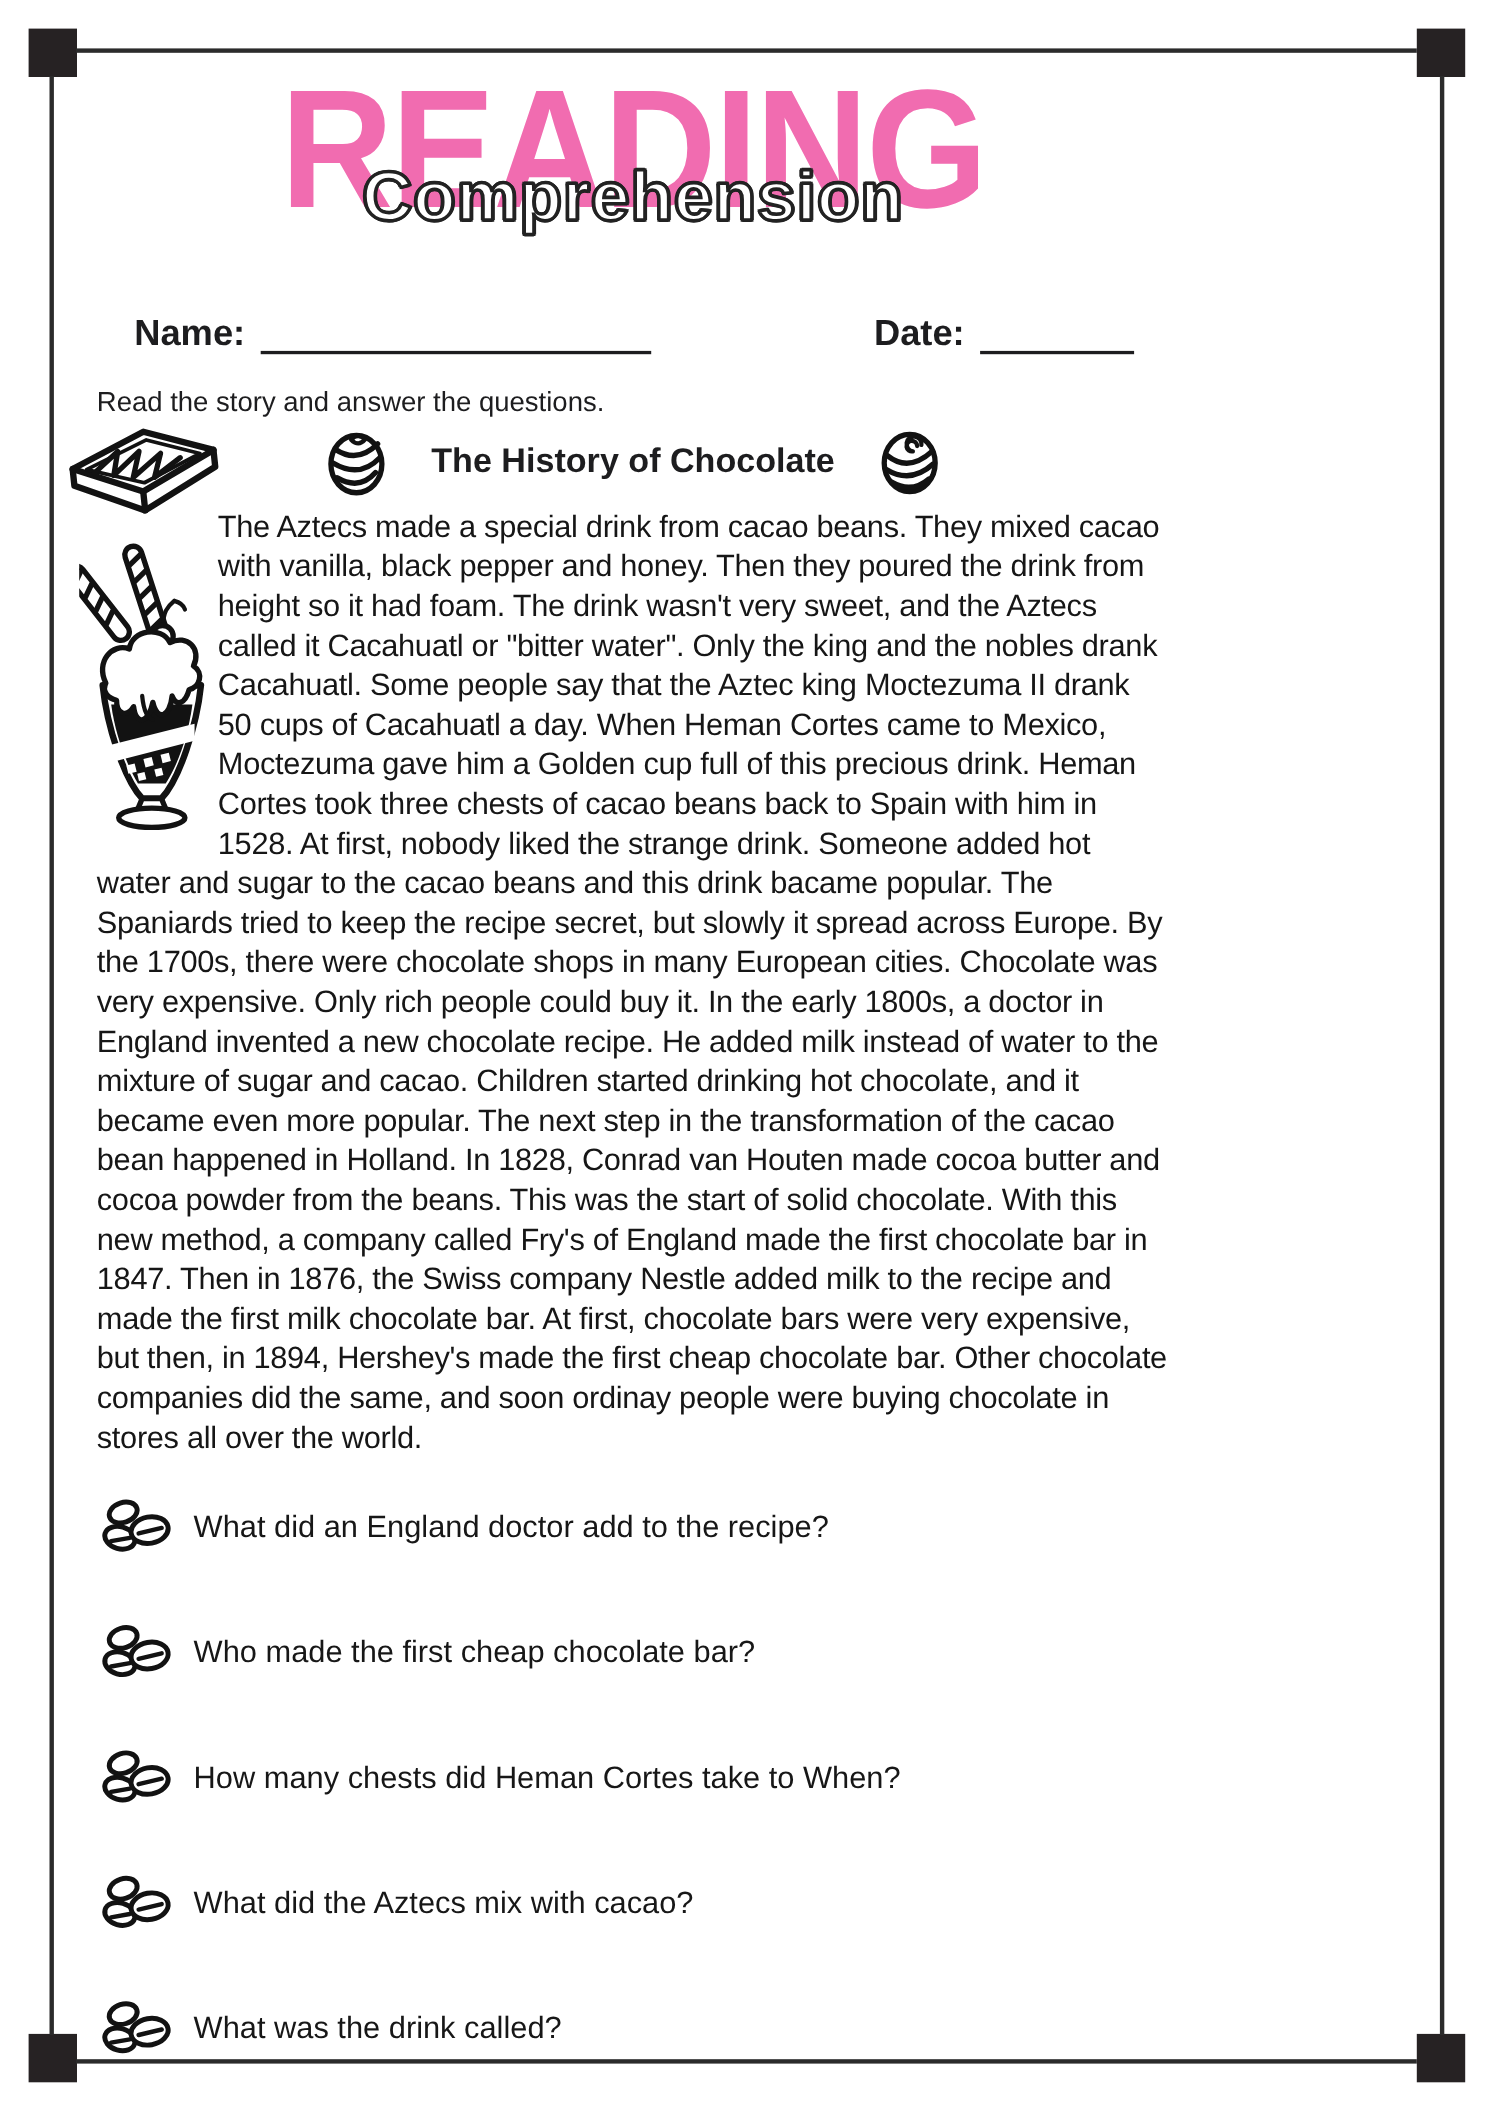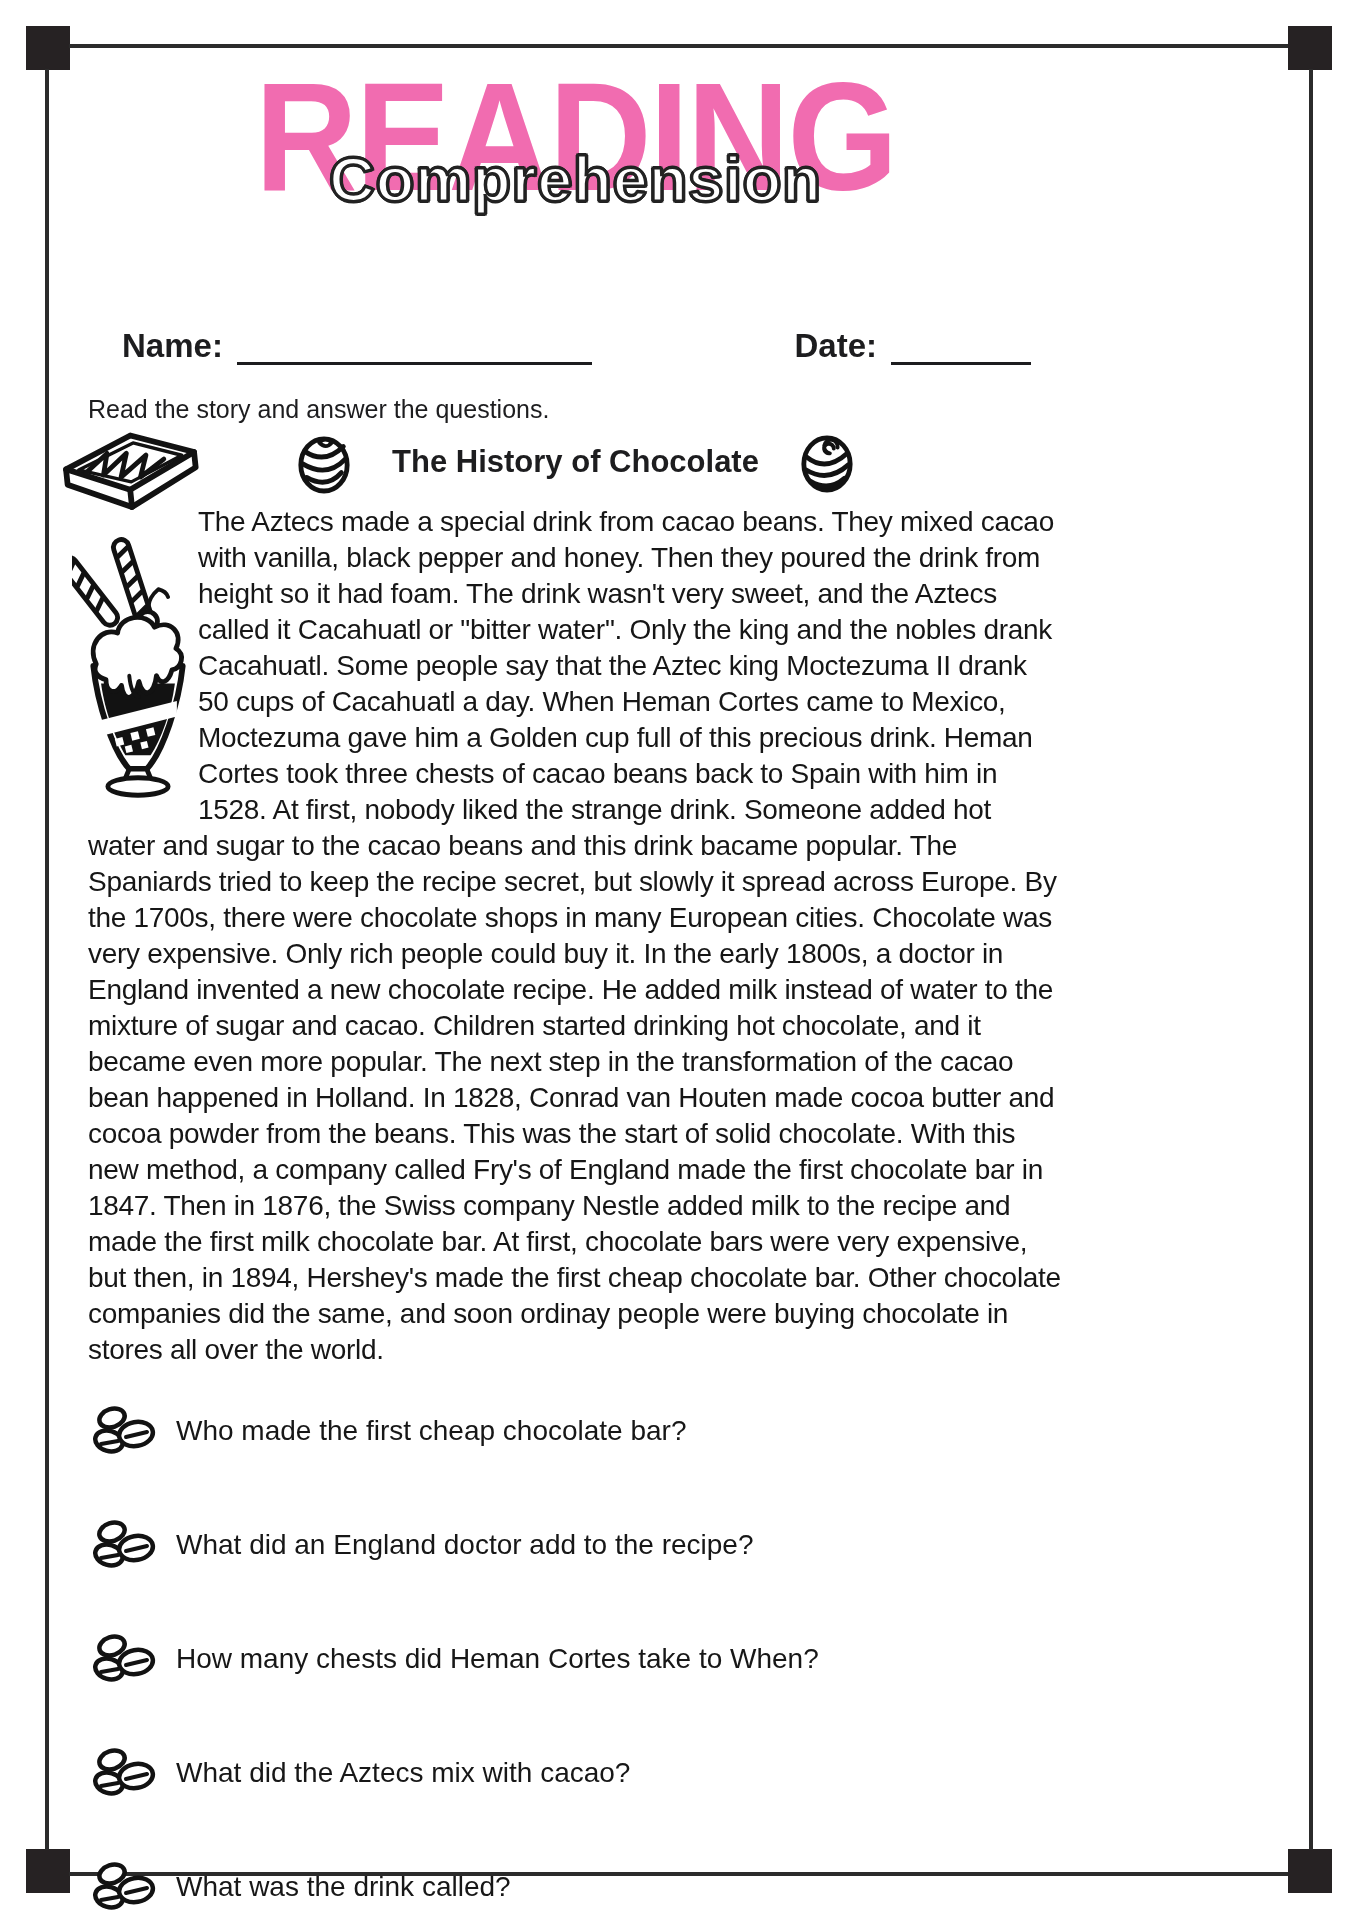--- a/index.html
+++ b/index.html
@@ -41,21 +41,21 @@
   .title-sub{
     font-size:63px;font-weight:700;letter-spacing:1px;
     color:#ffffff;margin:-54px 0 0 0;line-height:1;
     -webkit-text-stroke:3px #222222;
     text-shadow:2px 0 #222,-2px 0 #222,0 2px #222,0 -2px #222;
     position:relative;z-index:2;
   }
 
   .name-row{
     display:flex;align-items:flex-end;
-    margin-top:116px;padding:0 32px 0 34px;
+    margin-top:73px;padding:0 32px 0 34px;
     font-size:33px;font-weight:700;
   }
   .write-line{display:inline-block;border-bottom:3px solid #1d1d1f;height:36px;margin-left:14px;}
   .name-line{width:355px;}
   .date-line{width:140px;}
   .name-group{display:flex;align-items:flex-end;}
   .spacer{flex:1;}
 
   .instruction{
     text-align:left;margin:30px 0 0 0;
@@ -192,32 +192,32 @@
     <div class="questions">
 
       <div class="q-row">
         <svg class="q-icon" viewBox="0 0 64 54">
           <ellipse class="fw" cx="20" cy="14" rx="13" ry="9" transform="rotate(-18 20 14)" stroke-width="4.5"></ellipse>
           <ellipse class="fw" cx="17" cy="37" rx="14" ry="10" transform="rotate(16 17 37)" stroke-width="4.5"></ellipse>
           <path class="ln" d="M9,40 L26,37" stroke-width="4"></path>
           <ellipse class="fw" cx="44" cy="30" rx="17" ry="12" transform="rotate(-10 44 30)" stroke-width="4.5"></ellipse>
           <path class="ln" d="M34,33 L55,28" stroke-width="4"></path>
         </svg>
+        <span class="q-text">What did an England doctor add to the recipe?</span>
+      </div>
+
+      <div class="q-row">
+        <svg class="q-icon" viewBox="0 0 64 54">
+          <ellipse class="fw" cx="20" cy="14" rx="13" ry="9" transform="rotate(-18 20 14)" stroke-width="4.5"></ellipse>
+          <ellipse class="fw" cx="17" cy="37" rx="14" ry="10" transform="rotate(16 17 37)" stroke-width="4.5"></ellipse>
+          <path class="ln" d="M9,40 L26,37" stroke-width="4"></path>
+          <ellipse class="fw" cx="44" cy="30" rx="17" ry="12" transform="rotate(-10 44 30)" stroke-width="4.5"></ellipse>
+          <path class="ln" d="M34,33 L55,28" stroke-width="4"></path>
+        </svg>
         <span class="q-text">Who made the first cheap chocolate bar?</span>
-      </div>
-
-      <div class="q-row">
-        <svg class="q-icon" viewBox="0 0 64 54">
-          <ellipse class="fw" cx="20" cy="14" rx="13" ry="9" transform="rotate(-18 20 14)" stroke-width="4.5"></ellipse>
-          <ellipse class="fw" cx="17" cy="37" rx="14" ry="10" transform="rotate(16 17 37)" stroke-width="4.5"></ellipse>
-          <path class="ln" d="M9,40 L26,37" stroke-width="4"></path>
-          <ellipse class="fw" cx="44" cy="30" rx="17" ry="12" transform="rotate(-10 44 30)" stroke-width="4.5"></ellipse>
-          <path class="ln" d="M34,33 L55,28" stroke-width="4"></path>
-        </svg>
-        <span class="q-text">What did an England doctor add to the recipe?</span>
       </div>
 
       <div class="q-row">
         <svg class="q-icon" viewBox="0 0 64 54">
           <ellipse class="fw" cx="20" cy="14" rx="13" ry="9" transform="rotate(-18 20 14)" stroke-width="4.5"></ellipse>
           <ellipse class="fw" cx="17" cy="37" rx="14" ry="10" transform="rotate(16 17 37)" stroke-width="4.5"></ellipse>
           <path class="ln" d="M9,40 L26,37" stroke-width="4"></path>
           <ellipse class="fw" cx="44" cy="30" rx="17" ry="12" transform="rotate(-10 44 30)" stroke-width="4.5"></ellipse>
           <path class="ln" d="M34,33 L55,28" stroke-width="4"></path>
         </svg>

